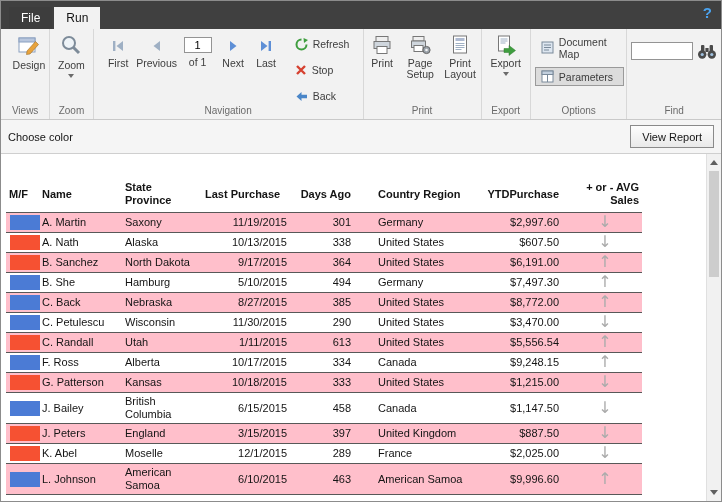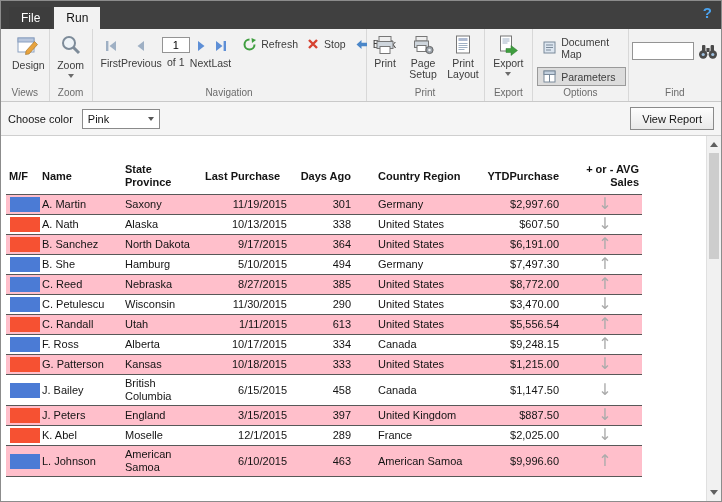--- a/index.html
+++ b/index.html
@@ -57,21 +57,21 @@
     border-top:4px solid #6b6b6b;
   }
   
   .navitem { width:33px; display:flex; flex-direction:column; align-items:center; gap:3px; padding-top:6px; font-size:10.5px; color:#3d3d3d; }
   .pagebox { width:38px; display:flex; flex-direction:column; align-items:center; gap:3px; padding-top:5px; }
   .pagebox input {
     width:28px; height:16px; border:1px solid #949494; font-size:11px;
     text-align:center; padding:0; font-family:"Liberation Sans", sans-serif;
   }
   .pagebox .of { font-size:10.5px; color:#3d3d3d; }
-  .navstack { display:flex; flex-direction:row; margin-left:8px; padding-top:4px; gap:1px; }
+  .navstack { display:flex; flex-direction:column; margin-left:8px; padding-top:4px; gap:10px; }
   .smallbtn { display:flex; align-items:center; gap:5px; font-size:10.5px; color:#3d3d3d; height:16px; padding:0 4px; }
   
   .optcol { display:flex; flex-direction:column; gap:10px; padding-top:6px; }
   .optrow { display:flex; align-items:center; gap:5px; font-size:10.5px; color:#3d3d3d; height:19px; padding:0 5px; border:1px solid transparent; }
   .optrow.pressed { background:#dcdcdc; border:1px solid #9a9a9a; }
   
   .findwrap { display:flex; align-items:center; gap:4px; padding-top:10px; }
   .findwrap input {
     width:62px; height:18px; border:1px solid #949494; font-size:11px; padding:0 3px;
     font-family:"Liberation Sans", sans-serif;
@@ -360,24 +360,20 @@
           </span>
         </div>
       </div>
       <div class="rgroup-label">Find</div>
     </div>
 
   </div>
 
   <div class="parambar">
     <span class="param-label">Choose color</span>
-    <div class="select">
-      <span>Pink</span>
-      <span class="caret-down"></span>
-    </div>
     <div class="view-report-btn">
       <span>View Report</span>
     </div>
   </div>
 
   <div class="report">
     <div id="report-table">
         <div class="trow header">
           <div class="tcell c-mf">M/F</div>
           <div class="tcell c-name">Name</div>
@@ -433,21 +429,21 @@
           <div class="tcell c-last">5/10/2015</div>
           <div class="tcell c-days">494</div>
           <div class="tcell c-country">Germany</div>
           <div class="tcell c-ytd">$7,497.30</div>
           <div class="tcell c-trend"><span class="trend">↑</span></div>
         </div>
         <div class="trow shaded">
           <div class="tcell c-mf">
             <div class="swatch" style="background: rgb(75, 123, 213);"></div>
           </div>
-          <div class="tcell c-name">C. Reed</div>
+          <div class="tcell c-name">C. Back</div>
           <div class="tcell c-state">Nebraska</div>
           <div class="tcell c-last">8/27/2015</div>
           <div class="tcell c-days">385</div>
           <div class="tcell c-country">United States</div>
           <div class="tcell c-ytd">$8,772.00</div>
           <div class="tcell c-trend"><span class="trend">↑</span></div>
         </div>
         <div class="trow">
           <div class="tcell c-mf">
             <div class="swatch" style="background: rgb(75, 123, 213);"></div>

